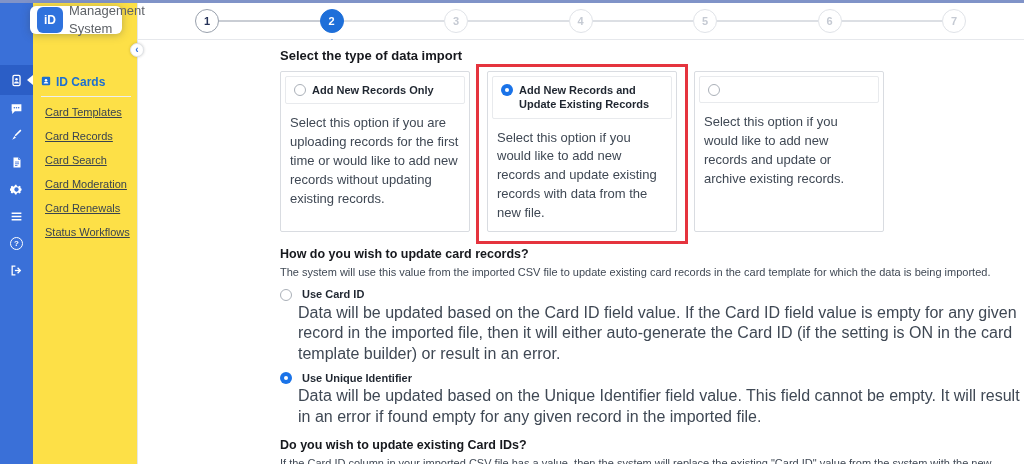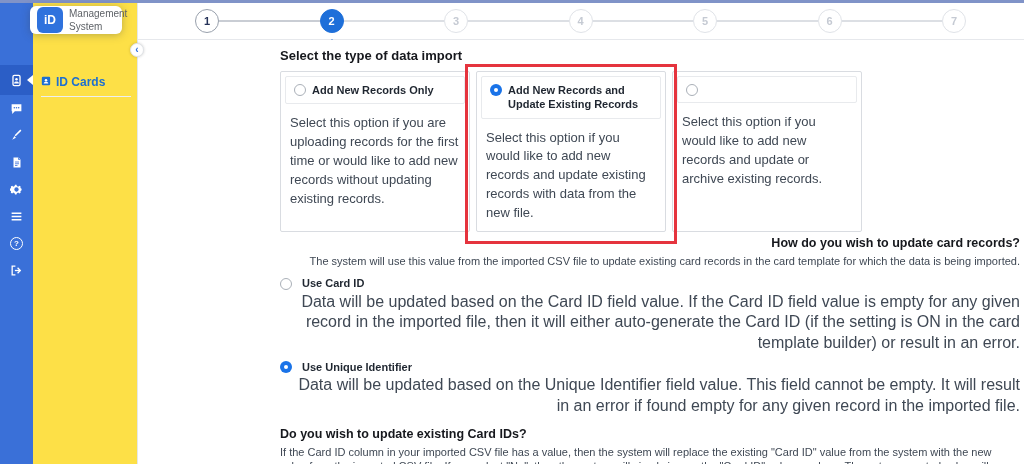--- a/index.html
+++ b/index.html
@@ -24,21 +24,21 @@
   .side-divider{margin:7px 6px 0 8px;border-top:1px solid #edeff2;}
   .side-menu{margin-top:3px;}
   .side-link{display:block;margin-left:12px;padding:6px 0 6px 0;font-size:11px;color:#39434f;
        text-decoration:underline;cursor:pointer;}
 
   
   .logo-card{position:absolute;left:30px;top:6px;width:92px;height:28px;background:#fff;border-radius:6px;
        box-shadow:0 1px 8px rgba(60,64,67,.35);z-index:6;display:flex;align-items:center;gap:6px;padding-left:7px;box-sizing:border-box;}
   .logo-tile{width:26px;height:26px;border-radius:6px;background:#2f72dd;color:#fff;font-weight:bold;
        font-size:12px;display:flex;align-items:center;justify-content:center;flex:none;}
-  .logo-text{font-size:10px;color:#5f6368;line-height:1.35;}
+  .logo-text{font-size:13px;color:#5f6368;line-height:1.35;}
 
   .collapse-btn{position:absolute;left:130px;top:43px;width:14px;height:14px;border-radius:50%;background:#fff;
        border:1px solid #e0e3e7;box-shadow:0 0 3px rgba(0,0,0,.18);color:#2f6fd8;font-size:10px;font-weight:bold;
        line-height:12px;text-align:center;z-index:5;cursor:pointer;box-sizing:border-box;}
 
   
   .stepper{position:absolute;left:138px;top:3px;width:886px;height:37px;background:#fff;
        border-bottom:1px solid #e6e8ec;display:flex;align-items:center;padding:0 58px 0 57px;box-sizing:border-box;}
   .step{position:relative;width:24px;height:24px;border-radius:50%;flex:none;display:flex;align-items:center;
        justify-content:center;font-size:11px;font-weight:bold;background:#fff;box-sizing:border-box;cursor:pointer;}
@@ -47,35 +47,35 @@
   .step.todo{border:1px solid #e0e3e8;color:#c5cad3;}
   .step.active::before{content:"";position:absolute;top:29px;left:50%;margin-left:-5px;
        border-left:5px solid transparent;border-right:5px solid transparent;border-bottom:6px solid #1e6fd9;}
   .connector{flex:1;height:2px;background:#dcdfe4;}
   .connector.done{background:#c9cdd4;}
 
   
   .content{position:absolute;left:138px;top:40px;right:0;bottom:0;background:#fff;}
   .inner{position:absolute;left:142px;top:0;width:740px;}
   .h1{font-size:13px;font-weight:bold;color:#16181d;margin-top:8px;}
-  .cards{display:flex;gap:6px;margin-top:8px;}
+  .cards{display:flex;gap:17px;margin-top:8px;}
   .opt-card{width:190px;min-height:104px;border:1px solid #d9dce1;border-radius:2px;background:#fff;
        box-sizing:border-box;position:relative;}
   .opt-head{margin:4px;border:1px solid #e8eaed;border-radius:2px;padding:6px 8px;display:flex;gap:6px;align-items:flex-start;}
   .opt-label{font-size:11px;font-weight:bold;color:#1f2630;line-height:1.3;}
   .opt-desc{padding:6px 9px 8px 9px;font-size:13px;color:#3f4854;line-height:1.45;}
   .radio{width:12px;height:12px;border-radius:50%;border:1px solid #aab0b8;background:#fff;display:inline-block;
        flex:none;box-sizing:border-box;cursor:pointer;position:relative;margin-top:1px;}
   .radio.selected{border:none;background:#1a73e8;}
   .radio.selected::after{content:"";position:absolute;width:4px;height:4px;border-radius:50%;background:#fff;left:4px;top:4px;}
   .annotation{position:absolute;border:3px solid #e5343e;pointer-events:none;z-index:3;}
   .ann-card2{top:-8px;left:-12px;right:-12px;bottom:-13px;}
 
   .section-h{font-size:12.5px;font-weight:bold;color:#16181d;}
-  .s2{margin-top:4px;text-align:right;}
+  .s2{margin-top:15px;}
   .s3{margin-top:10px;}
   .section-desc{font-size:11px;color:#3f4854;line-height:1.35;margin-top:4px;}
   .radio-opt{margin-top:8px;}
   .radio-opt.tight{margin-top:6px;}
   .radio-row{display:flex;align-items:center;gap:10px;}
   .radio-label{font-size:11px;font-weight:bold;color:#1f2630;}
   .radio-desc{margin-left:18px;font-size:16px;color:#3f4854;line-height:1.3;margin-top:2px;}
 
   .footer{position:relative;margin-top:6px;height:30px;}
   .btn{position:absolute;top:0;border:none;border-radius:3px;color:#fff;font-size:11px;padding:4px 10px;
@@ -165,20 +165,28 @@
     <span>
       <svg width="10" height="10" viewBox="0 0 24 24">
           <rect x="2" y="2" width="20" height="20" rx="3" fill="#1d6fd1"></rect>
           <circle cx="12" cy="10" r="3" fill="#fff"></circle>
           <path d="M6.5 18c0-2.5 2.5-4 5.5-4s5.5 1.5 5.5 4z" fill="#fff"></path>
         </svg>
     </span>
     <span>ID Cards</span>
   </div>
   <div class="side-divider"></div>
+  <div class="side-menu">
+    <a class="side-link">Card Templates</a>
+    <a class="side-link">Card Records</a>
+    <a class="side-link">Card Search</a>
+    <a class="side-link">Card Moderation</a>
+    <a class="side-link">Card Renewals</a>
+    <a class="side-link">Status Workflows</a>
+  </div>
 </aside>
 
 <div class="logo-card">
   <span class="logo-tile">iD</span>
   <span class="logo-text">
     <span>Management</span><br>
     <span>System</span>
   </span>
 </div>
 

